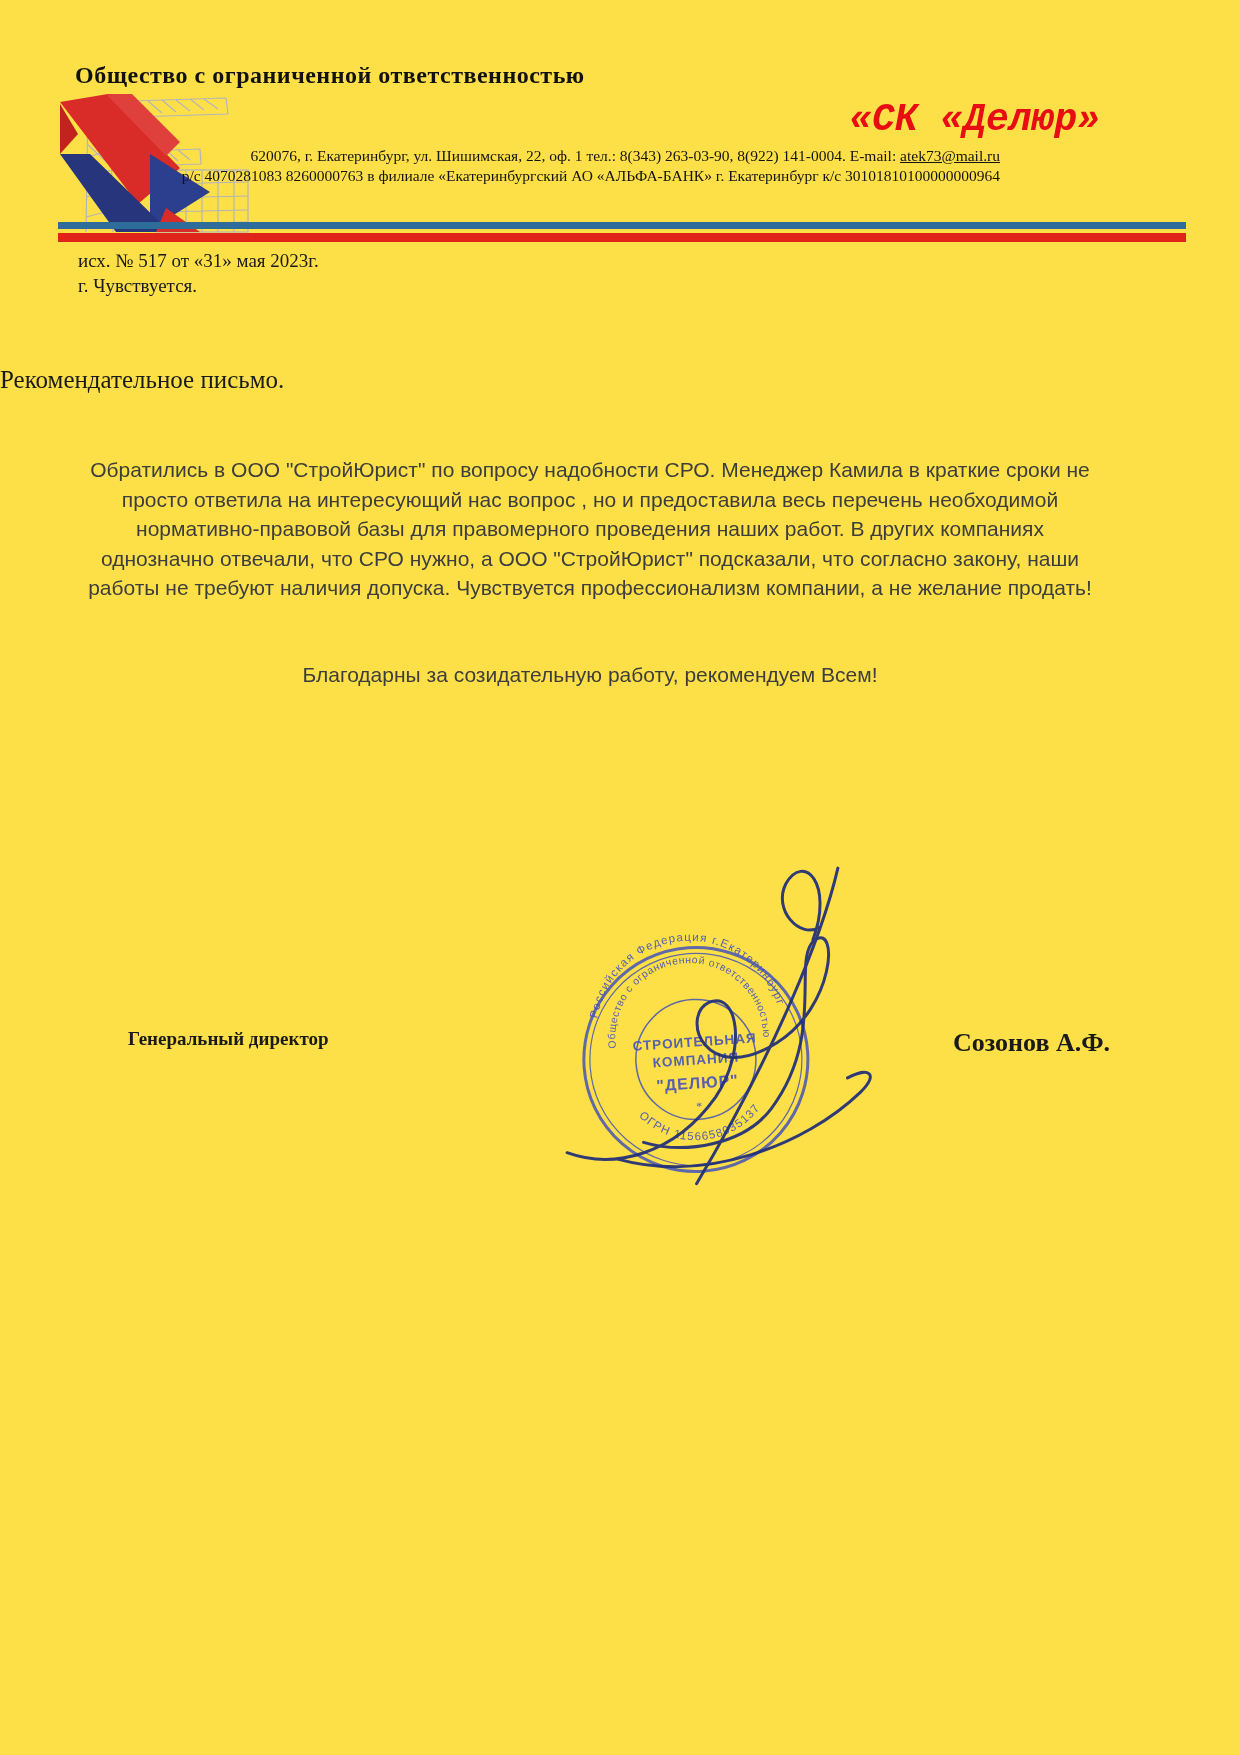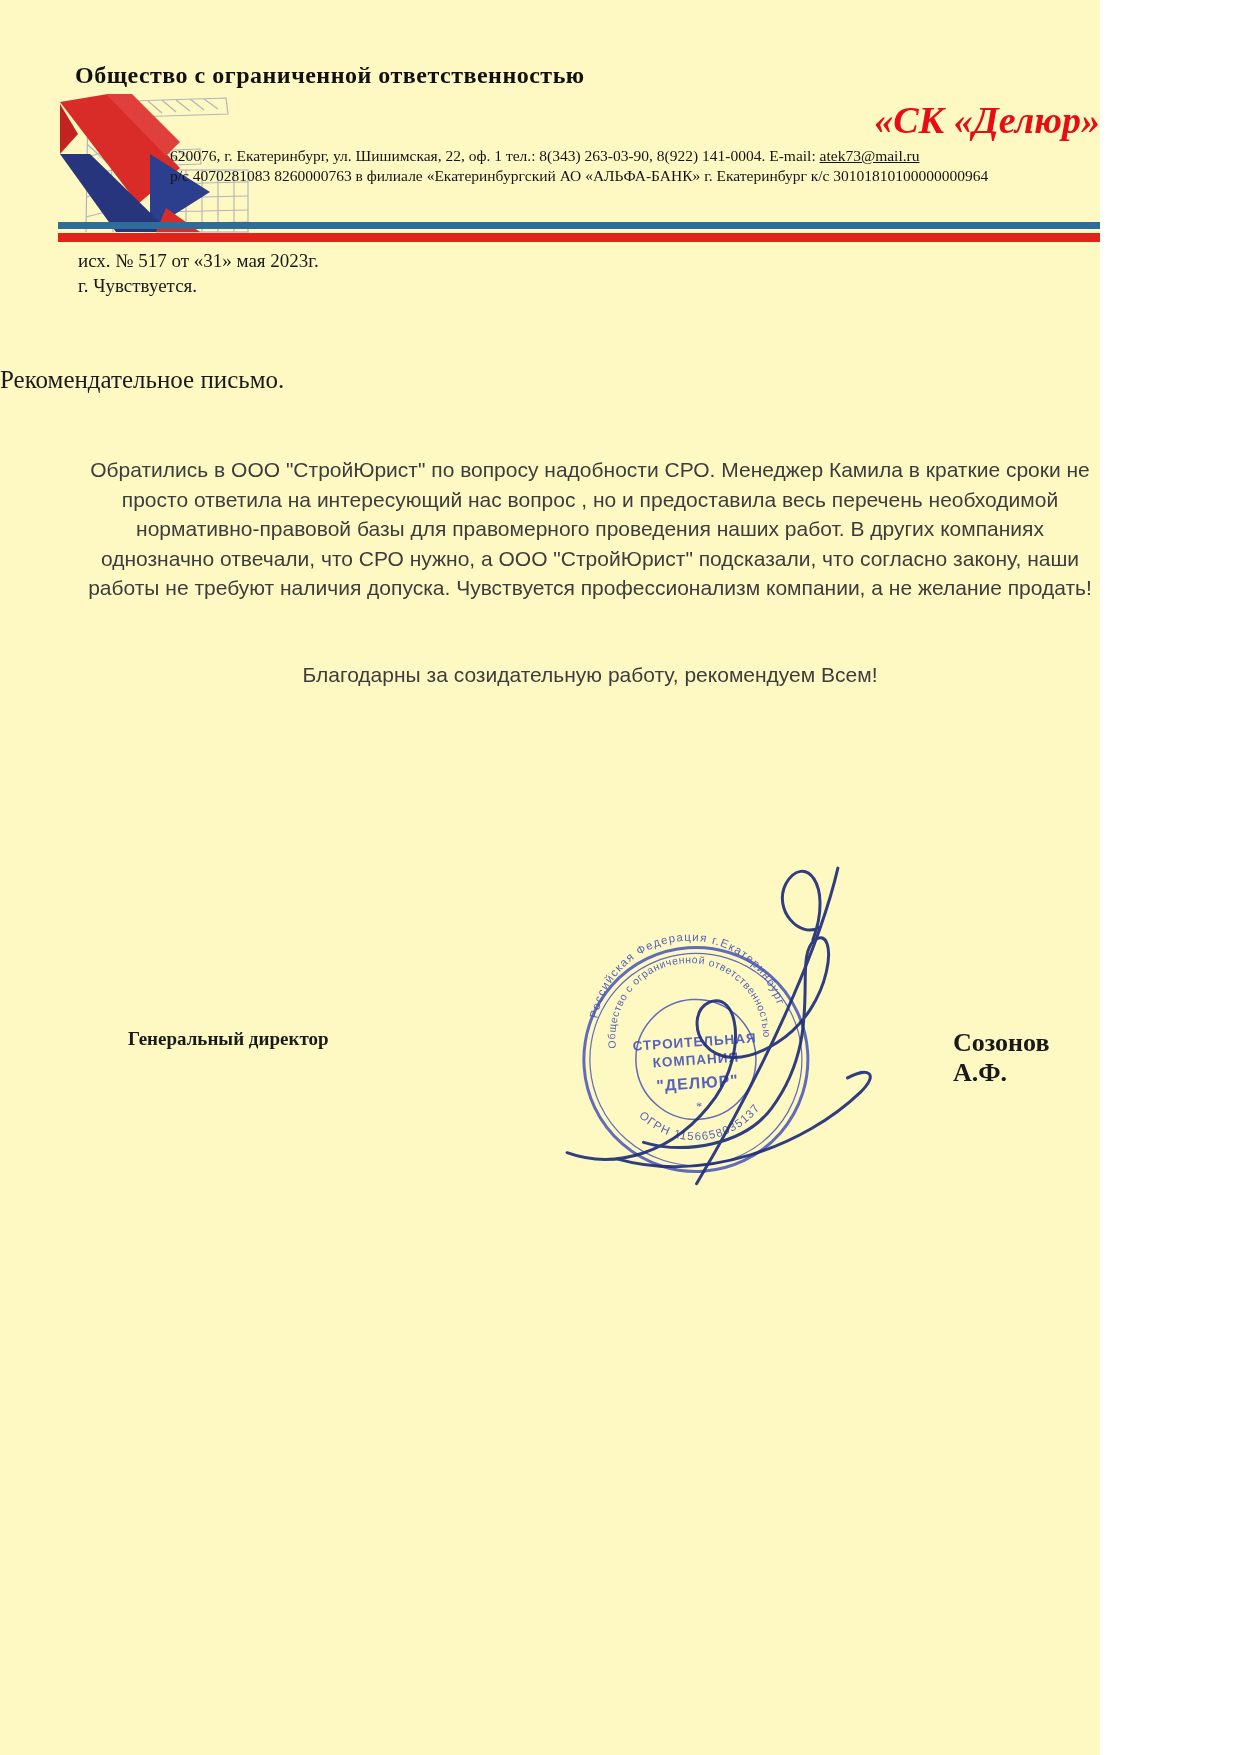--- a/index.html
+++ b/index.html
@@ -1,40 +1,40 @@
 <!DOCTYPE html>
 <html><head>
 <meta charset="utf-8">
 <style>
   html,body{margin:0;padding:0;background:#ffffff;}
   .page{
     position:relative;
-    width:1100px;height:1755px;
-    background:#fef9c3;
+    width:1240px;height:1755px;
+    background:#fde047;
     overflow:hidden;
     font-family:"Liberation Serif", serif;
     color:#1a1a1a;
   }
   
   .org-type{
     position:absolute;left:75px;top:62px;
     font-size:24px;font-weight:bold;letter-spacing:.5px;
     font-family:"Liberation Serif", serif;color:#111;
   }
   .logo{position:absolute;left:58px;top:92px;width:195px;height:145px;}
   .company-name{
     position:absolute;left:720px;top:98px;width:380px;
     text-align:right;
-    font-family:Liberation Serif, serif;
+    font-family:Liberation Mono, monospace;
     font-size:38px;font-weight:bold;font-style:italic;
     color:#e80d13;white-space:nowrap;
   }
   .contact-block{
     position:absolute;left:170px;top:146px;width:830px;
-    text-align:left;font-size:15.5px;line-height:20px;
+    text-align:right;font-size:15.5px;line-height:20px;
     font-family:"Liberation Serif", serif;color:#141414;
   }
   .contact-block .email{text-decoration:underline;}
   .bar{position:absolute;left:58px;width:1128px;}
   .bar-blue{top:222px;height:7px;background:#2e6d99;}
   .bar-red{top:233px;height:9px;background:#e02419;}
   .ref-number{position:absolute;left:78px;top:250px;font-size:19px;}
   .ref-city{position:absolute;left:78px;top:275px;font-size:19px;}
   
   .letter-title{

